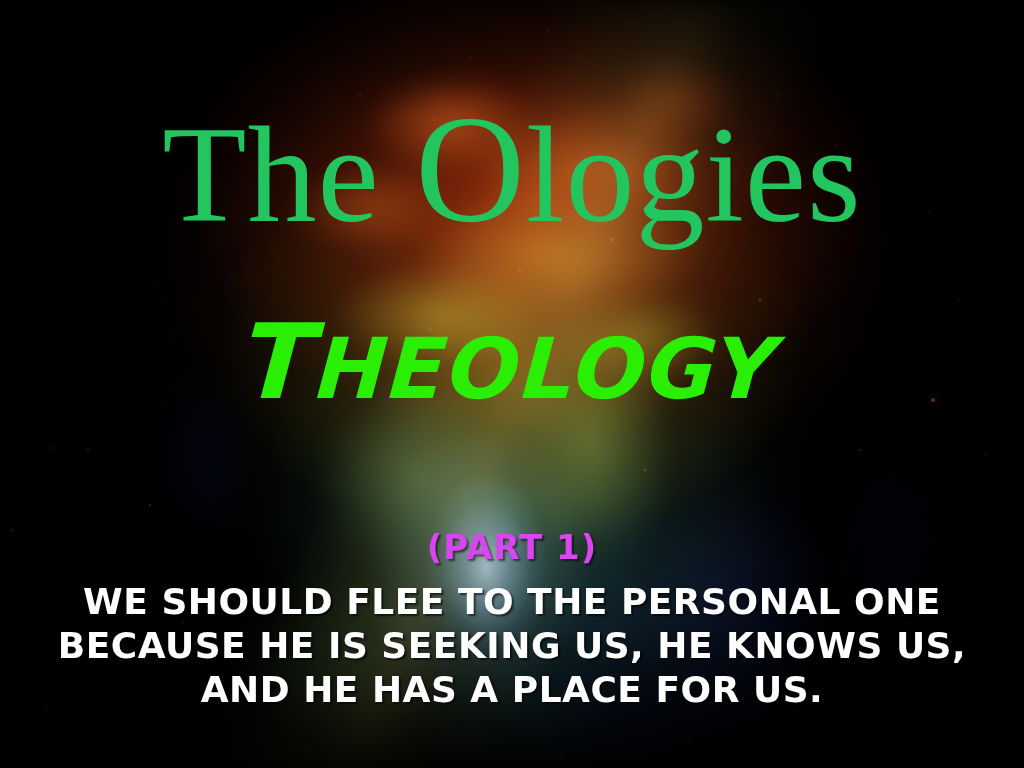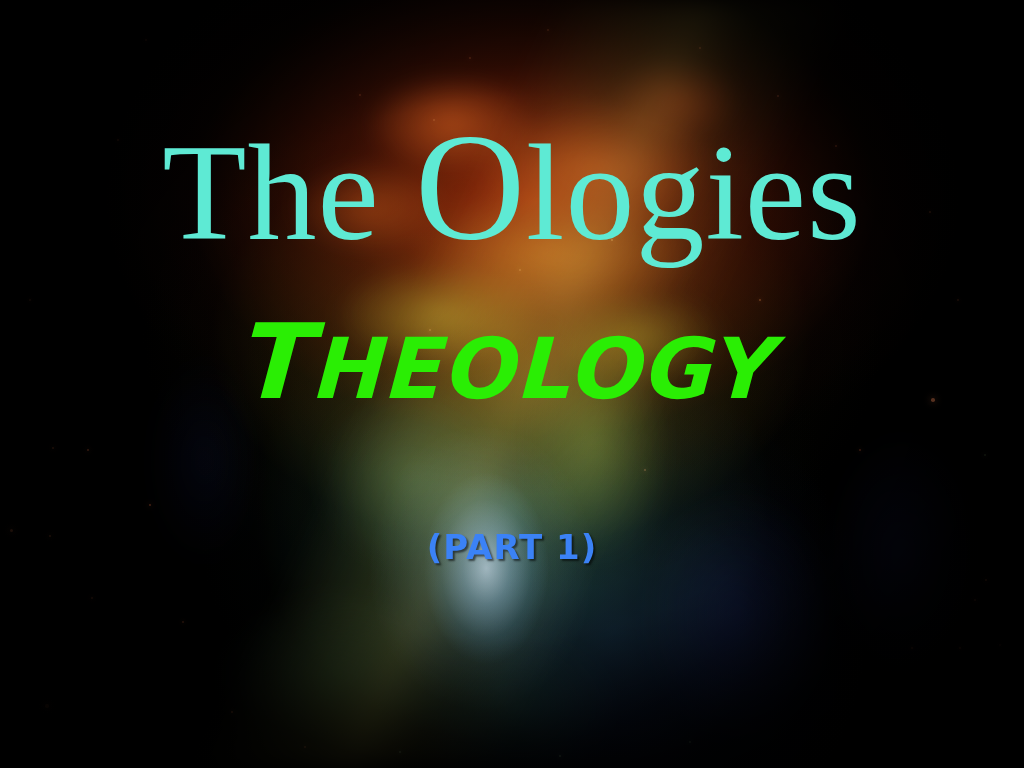--- a/index.html
+++ b/index.html
@@ -80,25 +80,25 @@
   .star {
     position: absolute;
     border-radius: 50%;
     filter: blur(0.6px);
   }
 
   
   .txt { position: absolute; left: 0; width: 100%; text-align: center; }
 
   #title-main {
-    top: 112px;
+    top: 94px;
     font-family: "Liberation Serif", "DejaVu Serif", serif;
     font-size: 138px;
     line-height: 1.0;
-    color: #5eead4;
+    color: #22c55e;
     letter-spacing: 1px;
     white-space: nowrap;
   }
   #title-main .big-o { font-size: 152px; }
 
   #title-green {
     top: 308px;
     font-family: "DejaVu Sans", "Liberation Sans", sans-serif;
     font-size: 84px;
     font-weight: bold;
@@ -119,21 +119,21 @@
     color: #ffffff;
     letter-spacing: 1.5px;
     text-shadow: 3px 3px 2px rgba(0,0,0,0.55);
   }
 
   #part-label {
     top: 527px;
     font-family: "DejaVu Sans", "Liberation Sans", sans-serif;
     font-size: 34px;
     font-weight: bold;
-    color: #3b82f6;
+    color: #d946ef;
     letter-spacing: 1px;
     text-shadow: 2px 2px 2px rgba(0,0,0,0.55);
   }
 
   #summary {
     top: 580px;
     font-family: "DejaVu Sans", "Liberation Sans", sans-serif;
     font-size: 36px;
     font-weight: bold;
     color: #ffffff;
@@ -194,14 +194,19 @@
     </div>
   <div class="bg-layer" id="bg-vignette"></div>
 
   <div class="txt" id="title-main"><span>The </span><span class="big-o">O</span><span>logies</span></div>
 
   <div class="txt" id="title-green"><span class="cap">T</span><span>heology</span></div>
 
 
   <div class="txt" id="part-label">(PART 1)</div>
 
+  <div class="txt" id="summary">
+    <div>WE SHOULD FLEE TO THE PERSONAL ONE</div>
+    <div>BECAUSE HE IS SEEKING US, HE KNOWS US,</div>
+    <div>AND HE HAS A PLACE FOR US.</div>
+  </div>
 
 </div>
 
 </body></html>

